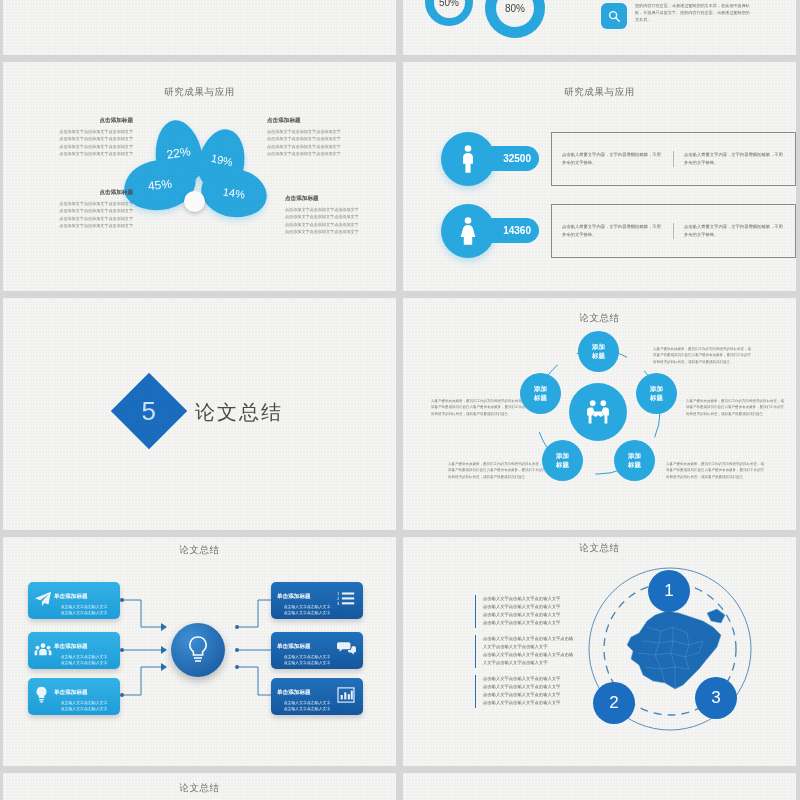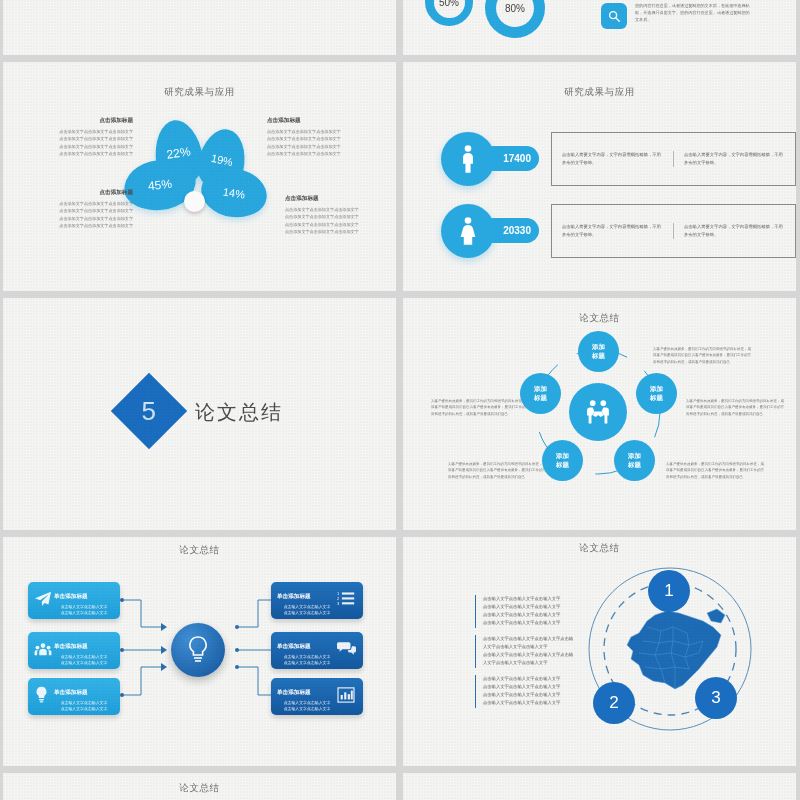--- a/index.html
+++ b/index.html
@@ -211,35 +211,35 @@
   </div>
 
   <div class="slide">
     <div class="slide-title" style="top:24px;">研究成果与应用</div>
 
     <div class="gender-row" style="top:70px;">
       <div class="g-box">
         <div class="half">点击输入简要文字内容，文字内容需概括精炼，不用多余的文字修饰。</div>
         <div class="half">点击输入简要文字内容，文字内容需概括精炼，不用多余的文字修饰。</div>
       </div>
-      <div class="g-pill">17400</div>
+      <div class="g-pill">32500</div>
       <div class="g-circle">
         <svg width="22" height="30" viewBox="0 0 24 32" fill="#fff">
           <circle cx="12" cy="4.5" r="3.6"></circle>
           <path d="M12 9.5c-3.4 0-5.4 1.8-5.4 4.6v7.2h2.6V31h5.6V21.3h2.6v-7.2c0-2.8-2-4.6-5.4-4.6z"></path>
         </svg>
       </div>
     </div>
 
     <div class="gender-row" style="top:142px;">
       <div class="g-box">
         <div class="half">点击输入简要文字内容，文字内容需概括精炼，不用多余的文字修饰。</div>
         <div class="half">点击输入简要文字内容，文字内容需概括精炼，不用多余的文字修饰。</div>
       </div>
-      <div class="g-pill">20330</div>
+      <div class="g-pill">14360</div>
       <div class="g-circle">
         <svg width="22" height="30" viewBox="0 0 24 32" fill="#fff">
           <circle cx="12" cy="4.5" r="3.6"></circle>
           <path d="M12 9.5c-3.2 0-4.9 1.6-5.6 4.2L4 22.5h3.4V31h9.2v-8.5H20l-2.4-8.8c-.7-2.6-2.4-4.2-5.6-4.2z"></path>
         </svg>
       </div>
     </div>
   </div>
 
   <div class="slide">

